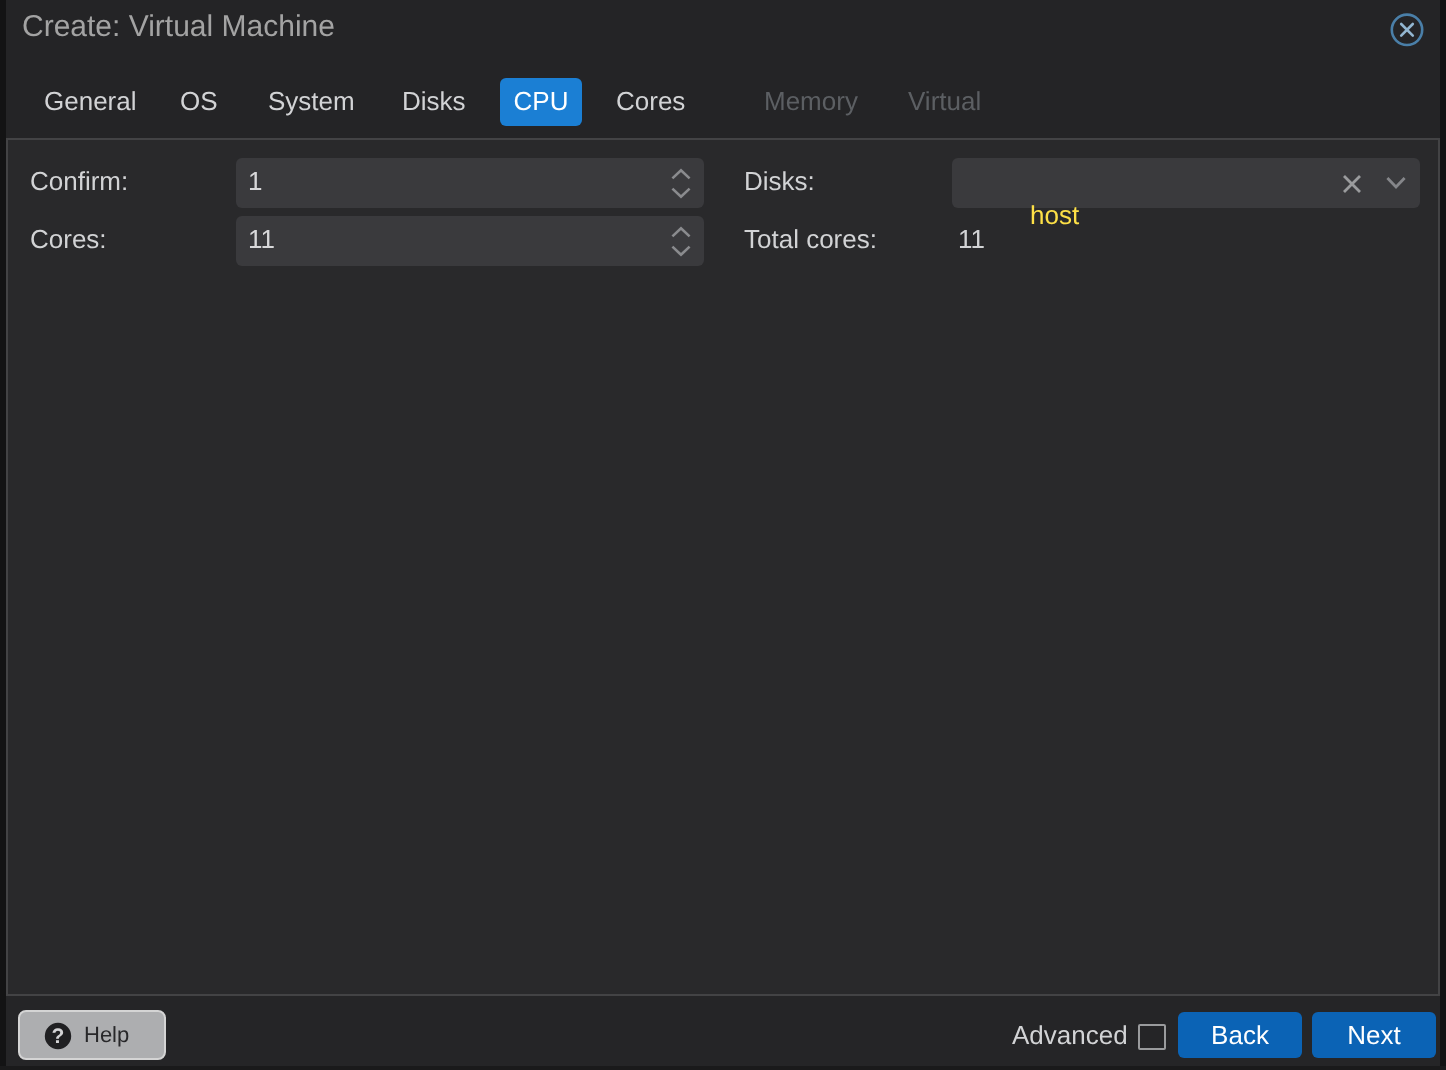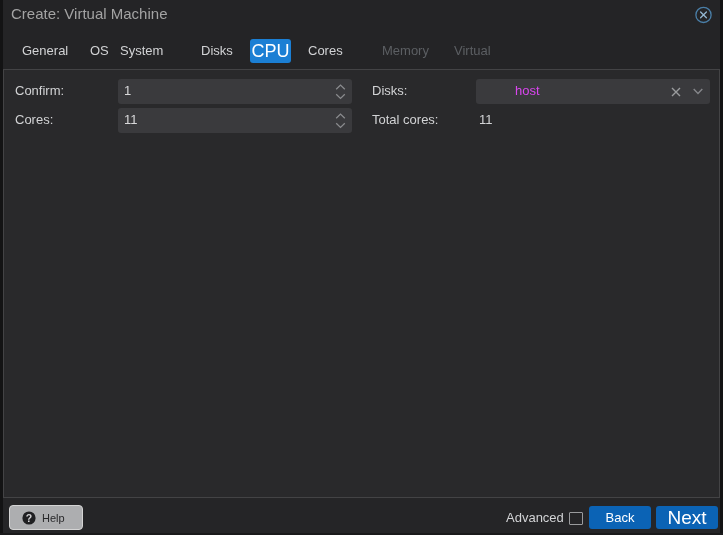--- a/index.html
+++ b/index.html
@@ -17,40 +17,40 @@
 
 <div class="abs" style="left:11px;top:5px;font-size:15px;line-height:17px;color:#a3a3a3;">Create: Virtual Machine</div>
 
 <svg class="abs" style="left:695px;top:6px;" width="18" height="18" viewBox="0 0 18 18">
   <circle cx="8.5" cy="8.9" r="7.6" fill="none" stroke="#4a7fa8" stroke-width="1.3"></circle>
   <path d="M5.6 6.0 L11.4 11.8 M11.4 6.0 L5.6 11.8" stroke="#93b6d0" stroke-width="1.3" stroke-linecap="round"></path>
 </svg>
 
 <div class="abs lbl" style="left:22px;top:43px;">General</div>
 <div class="abs lbl" style="left:90px;top:43px;">OS</div>
-<div class="abs lbl" style="left:120px;top:43px;">System</div>
+<div class="abs lbl" style="left:134px;top:43px;">System</div>
 <div class="abs lbl" style="left:201px;top:43px;">Disks</div>
-<div class="abs" style="left:250px;top:39px;width:41px;height:24px;background:#1b7fd4;border-radius:3px;text-align:center;font-size:18px;line-height:24px;color:#fff;">CPU</div>
+<div class="abs" style="left:250px;top:39px;width:41px;height:24px;background:#1b7fd4;border-radius:3px;text-align:center;font-size:13px;line-height:24px;color:#fff;">CPU</div>
 <div class="abs lbl" style="left:308px;top:43px;">Cores</div>
 <div class="abs lbl" style="left:382px;top:43px;color:#5c5f63;">Memory</div>
 <div class="abs lbl" style="left:454px;top:43px;color:#5c5f63;">Virtual</div>
 
 <div class="abs" style="left:3px;top:69px;width:717px;height:429px;background:#29292b;border:1px solid #434345;"></div>
 
 <div class="abs lbl" style="left:15px;top:83px;">Confirm:</div>
 <div class="abs" style="left:118px;top:79px;width:234px;height:25px;background:#3a3a3d;border-radius:3px;"></div>
 <div class="abs lbl" style="left:124px;top:83px;color:#d8d8da;">1</div>
 <svg class="abs" style="left:333px;top:82px;" width="15" height="19" viewBox="0 0 15 19">
   <path d="M3.2 7.2 L7.5 3.1 L11.8 7.2" fill="none" stroke="#8a8b8e" stroke-width="1.3"></path>
   <path d="M3.2 12.3 L7.5 16.4 L11.8 12.3" fill="none" stroke="#8a8b8e" stroke-width="1.3"></path>
 </svg>
 
 <div class="abs lbl" style="left:372px;top:83px;">Disks:</div>
 <div class="abs" style="left:476px;top:79px;width:234px;height:25px;background:#3a3a3d;border-radius:3px;"></div>
-<div class="abs lbl" style="left:484px;top:83px;color:#d946ef;padding-left:31px;">host</div>
+<div class="abs lbl" style="left:484px;top:100px;color:#fde047;padding-left:31px;">host</div>
 <svg class="abs" style="left:671px;top:87px;" width="10" height="10" viewBox="0 0 10 10">
   <path d="M1 1 L9 9 M9 1 L1 9" stroke="#9a9b9d" stroke-width="1.4"></path>
 </svg>
 <svg class="abs" style="left:693px;top:88px;" width="10" height="7" viewBox="0 0 10 7">
   <path d="M0.7 1 L5 5.5 L9.3 1" fill="none" stroke="#85868a" stroke-width="1.4"></path>
 </svg>
 
 <div class="abs lbl" style="left:15px;top:112px;">Cores:</div>
 <div class="abs" style="left:118px;top:108px;width:234px;height:25px;background:#3a3a3d;border-radius:3px;"></div>
 <div class="abs lbl" style="left:124px;top:112px;color:#d8d8da;">11</div>
@@ -67,13 +67,13 @@
 <div class="abs" style="left:9px;top:505px;width:74px;height:25px;background:#adaeb0;border:1px solid #d4d4d4;border-radius:4px;"></div>
 <svg class="abs" style="left:22px;top:510.5px;" width="14" height="14" viewBox="0 0 14 14">
   <circle cx="7" cy="7" r="6.6" fill="#202022"></circle>
   <text x="7" y="10.6" text-anchor="middle" font-family="Liberation Sans" font-size="10.5" font-weight="bold" fill="#d4d4d6">?</text>
 </svg>
 <div class="abs" style="left:42px;top:510px;font-size:11px;line-height:16px;color:#28282a;">Help</div>
 
 <div class="abs lbl" style="left:506px;top:510px;">Advanced</div>
 <div class="abs" style="left:569px;top:512px;width:13.5px;height:13px;border:1px solid #9a9b9d;background:#252527;border-radius:1px;"></div>
 <div class="abs" style="left:589px;top:506px;width:62px;height:23px;background:#0b63b5;border-radius:3px;text-align:center;font-size:13px;line-height:23px;color:#fff;">Back</div>
-<div class="abs" style="left:656px;top:506px;width:62px;height:23px;background:#0b63b5;border-radius:3px;text-align:center;font-size:19px;line-height:23px;color:#fff;">Next</div>
+<div class="abs" style="left:656px;top:506px;width:62px;height:23px;background:#0b63b5;border-radius:3px;text-align:center;font-size:13px;line-height:23px;color:#fff;">Next</div>
 
 </body></html>

